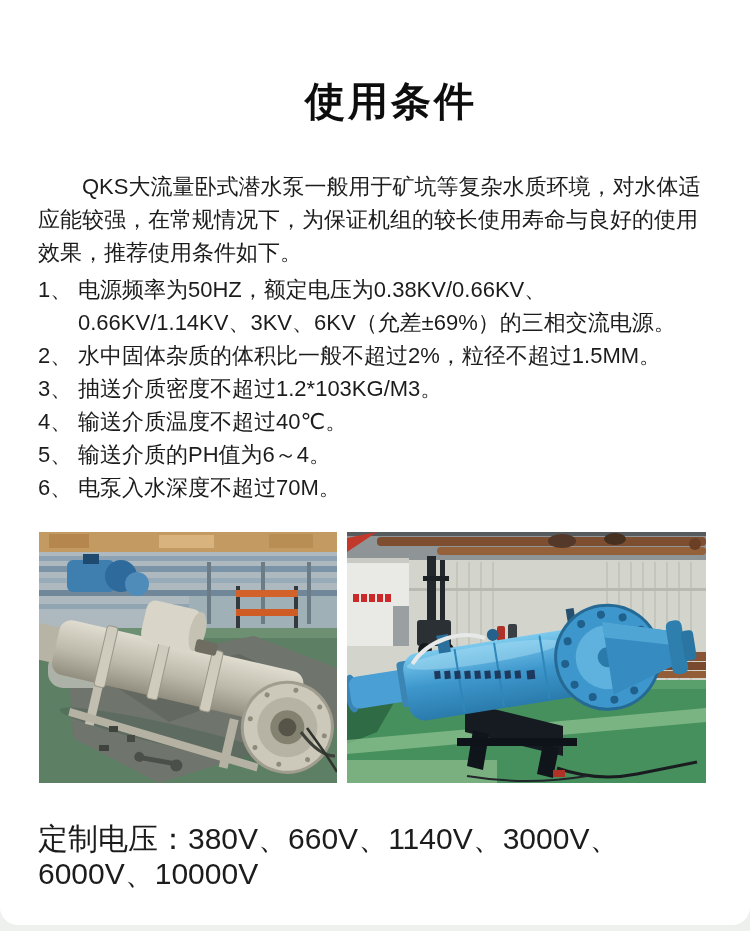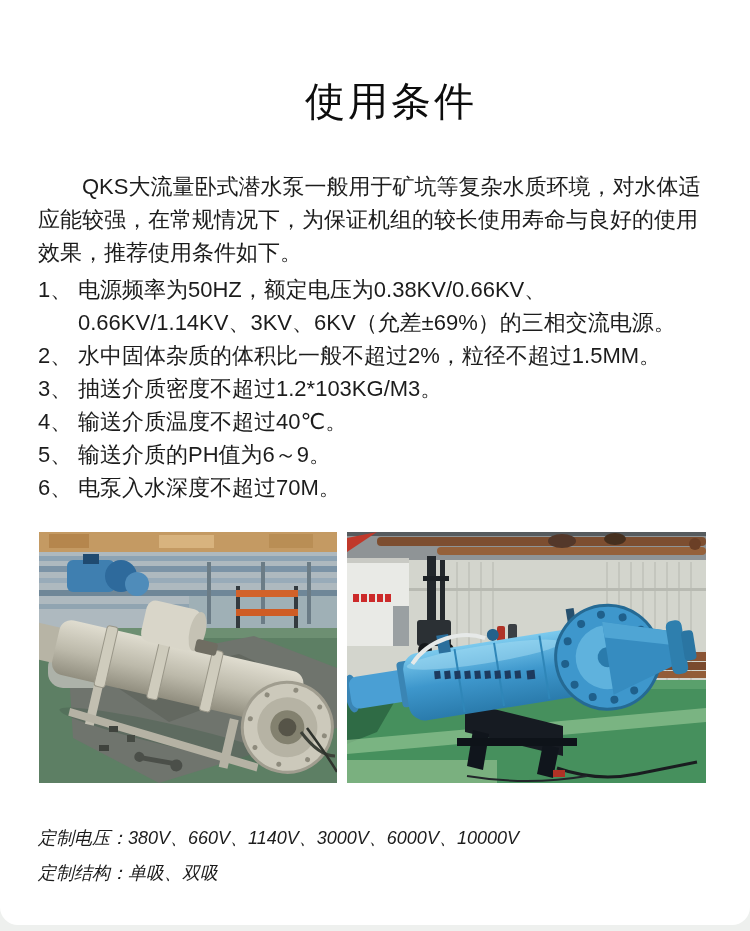--- a/index.html
+++ b/index.html
@@ -15,21 +15,21 @@
     background:#ffffff;
     border-radius:0 0 18px 18px;
     box-sizing:border-box;
     padding-top:78px;
   }
   .title{
     margin:0;
     text-align:center;
     font-size:40px;
     line-height:46px;
-    font-weight:400;
+    font-weight:700;
     letter-spacing:3px;
     color:#0d0d0d;
     padding-left:32px;
   }
   .intro{
     margin:46px 40px 0 38px;
     font-size:22px;
     line-height:33px;
     text-indent:2em;
     color:#1c1c1c;
@@ -57,23 +57,22 @@
     height:251px;
   }
   .photo{overflow:hidden;}
   .photo.left{width:298px;height:251px;}
   .photo.right{width:359px;height:251px;}
   .photo svg{display:block;width:100%;height:100%;}
   .specs{
     margin:38px 40px 0 38px;
   }
   .spec-row{
-    font-size:18px;
+    font-size:30px;
     line-height:35px;
-    font-style:italic;
   }
 </style>
 </head>
 <body>
 
 <div class="page">
 
   <h1 class="title">使用条件</h1>
 
   <p class="intro">QKS大流量卧式潜水泵一般用于矿坑等复杂水质环境，对水体适应能较强，在常规情况下，为保证机组的较长使用寿命与良好的使用效果，推荐使用条件如下。</p>
@@ -90,21 +89,21 @@
     <div class="cond-row">
       <span class="cond-num">3、</span>
       <span class="cond-text">抽送介质密度不超过1.2*103KG/M3。</span>
     </div>
     <div class="cond-row">
       <span class="cond-num">4、</span>
       <span class="cond-text">输送介质温度不超过40℃。</span>
     </div>
     <div class="cond-row">
       <span class="cond-num">5、</span>
-      <span class="cond-text">输送介质的PH值为6～9。</span>
+      <span class="cond-text">输送介质的PH值为6～4。</span>
     </div>
     <div class="cond-row">
       <span class="cond-num">6、</span>
       <span class="cond-text">电泵入水深度不超过70M。</span>
     </div>
   </div>
 
   <div class="photos">
 
     <div class="photo left">
@@ -327,18 +326,15 @@
         <rect x="206" y="238" width="12" height="7" fill="#b03226"></rect>
       </svg>
     </div>
 
   </div>
 
   <div class="specs">
     <div class="spec-row">
       <span>定制电压：</span><span>380V、660V、1140V、3000V、6000V、10000V</span>
     </div>
-    <div class="spec-row">
-      <span>定制结构：</span><span>单吸、双吸</span>
-    </div>
   </div>
 
 </div>
 
 </body></html>

